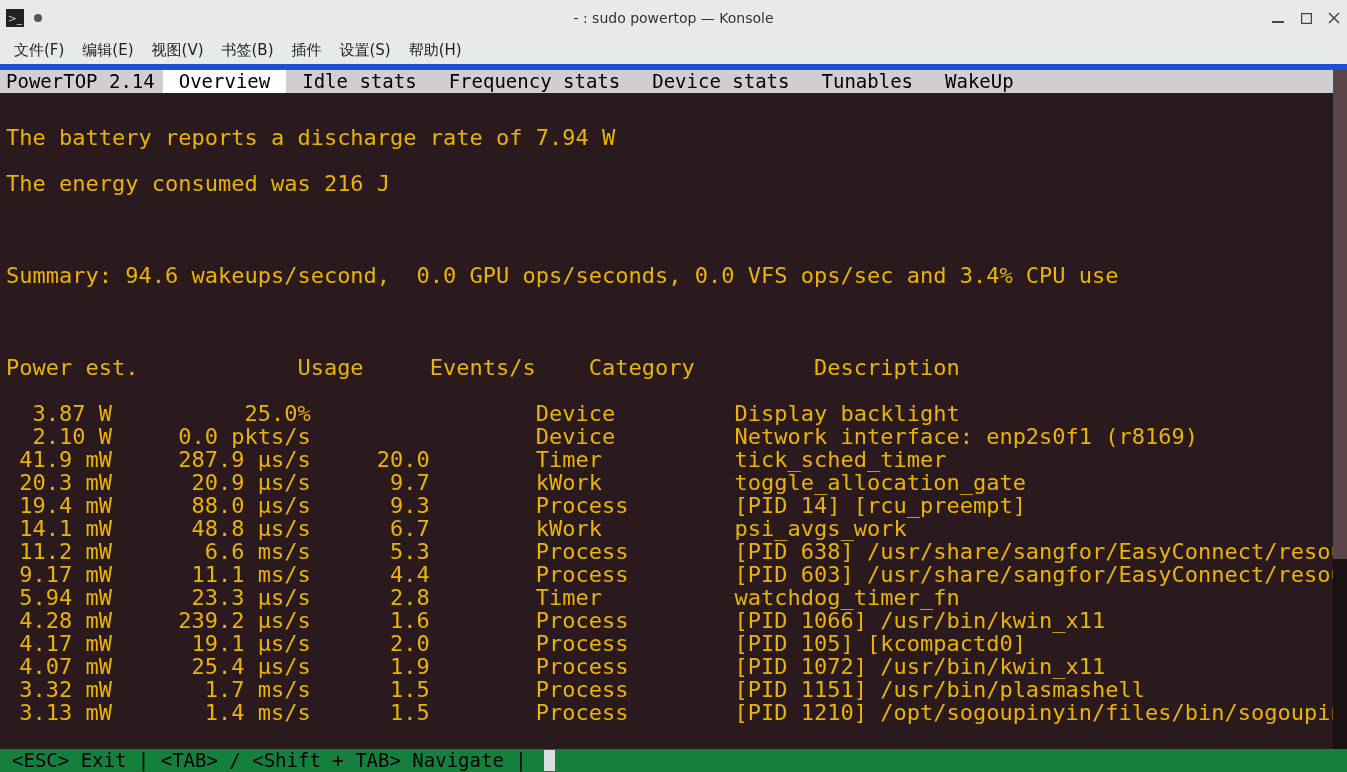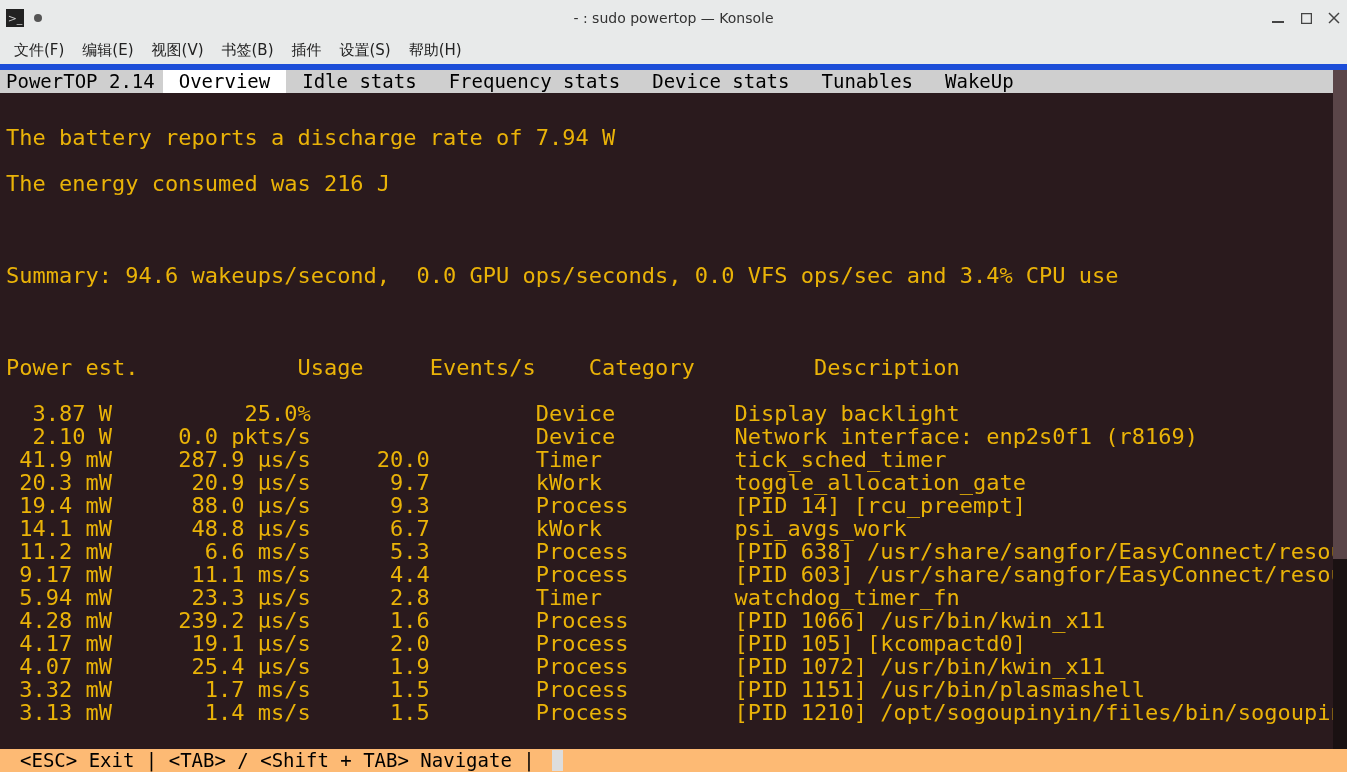--- a/index.html
+++ b/index.html
@@ -75,25 +75,25 @@
     white-space: pre;
     color: #eab308;
     position: relative;
     height: calc(100% - 23px - 23px);
     overflow: hidden;
   }
   .statusbar {
     position: absolute;
     left: 0; right: 0; bottom: 0;
     height: 23px;
-    background: #fdba74;
+    background: #15803d;
     color: #000;
     font-size: 19px;
     line-height: 23px;
-    padding-left: 20px;
+    padding-left: 12px;
     white-space: pre;
     display:flex;
     align-items:center;
   }
   .cursor-block{
     display:inline-block;
     width:11px;height:21px;background:#ddd;margin-left:6px;
   }
   .scroll-track{
     position:absolute;

